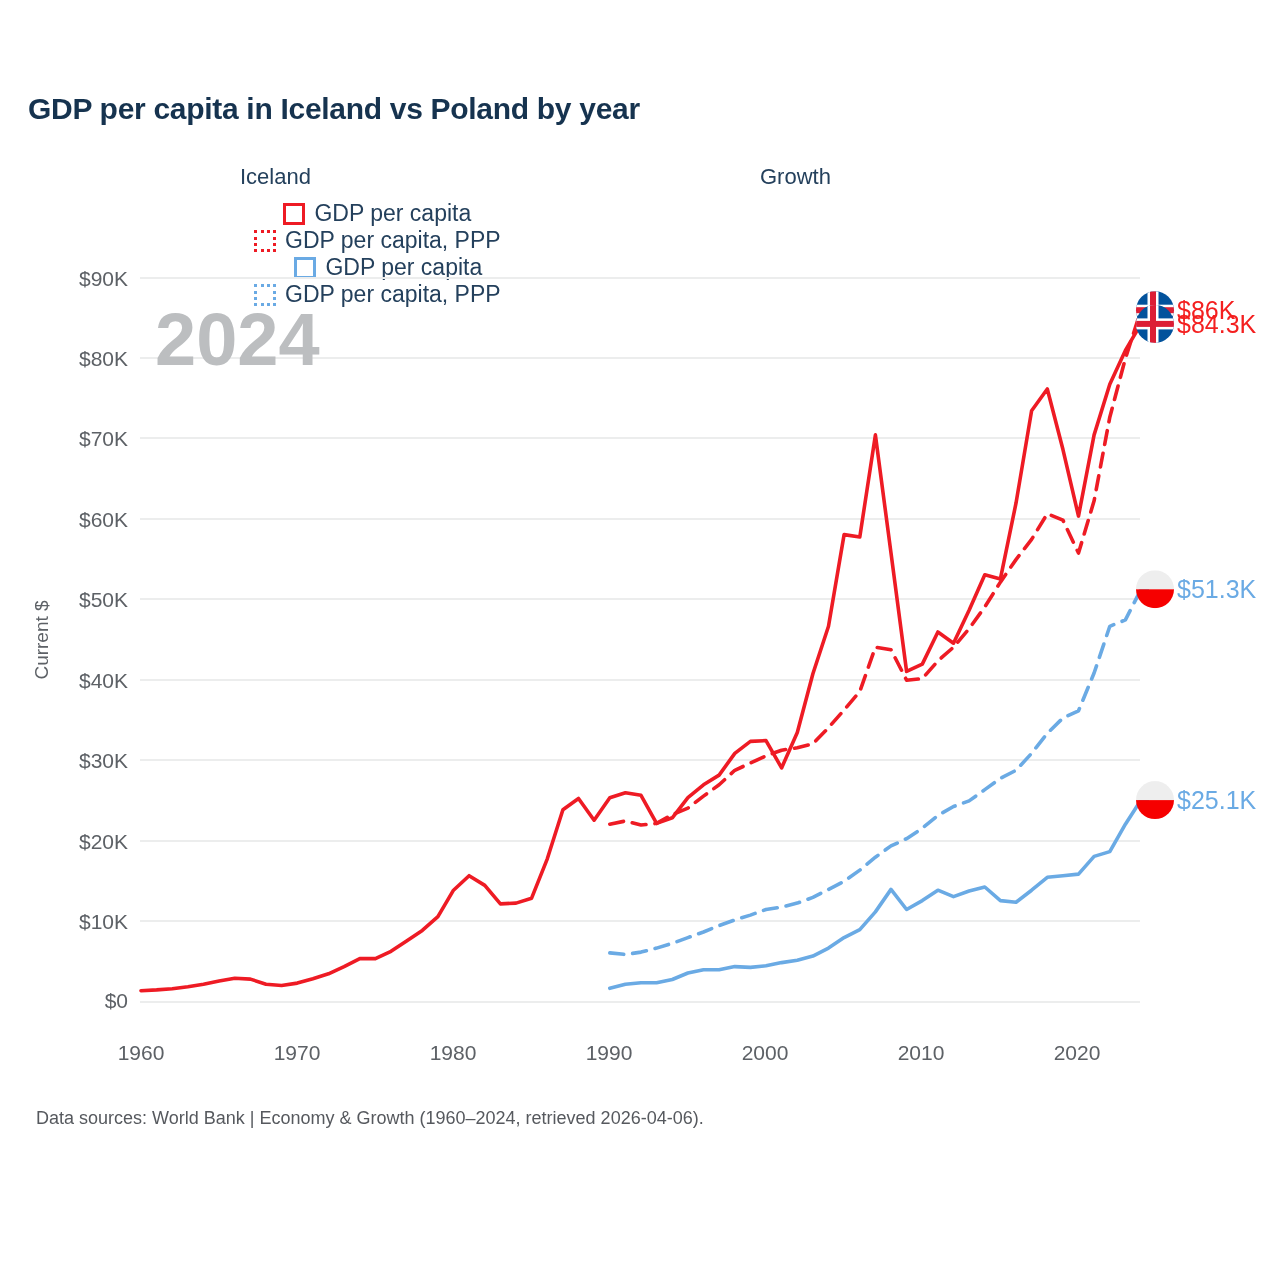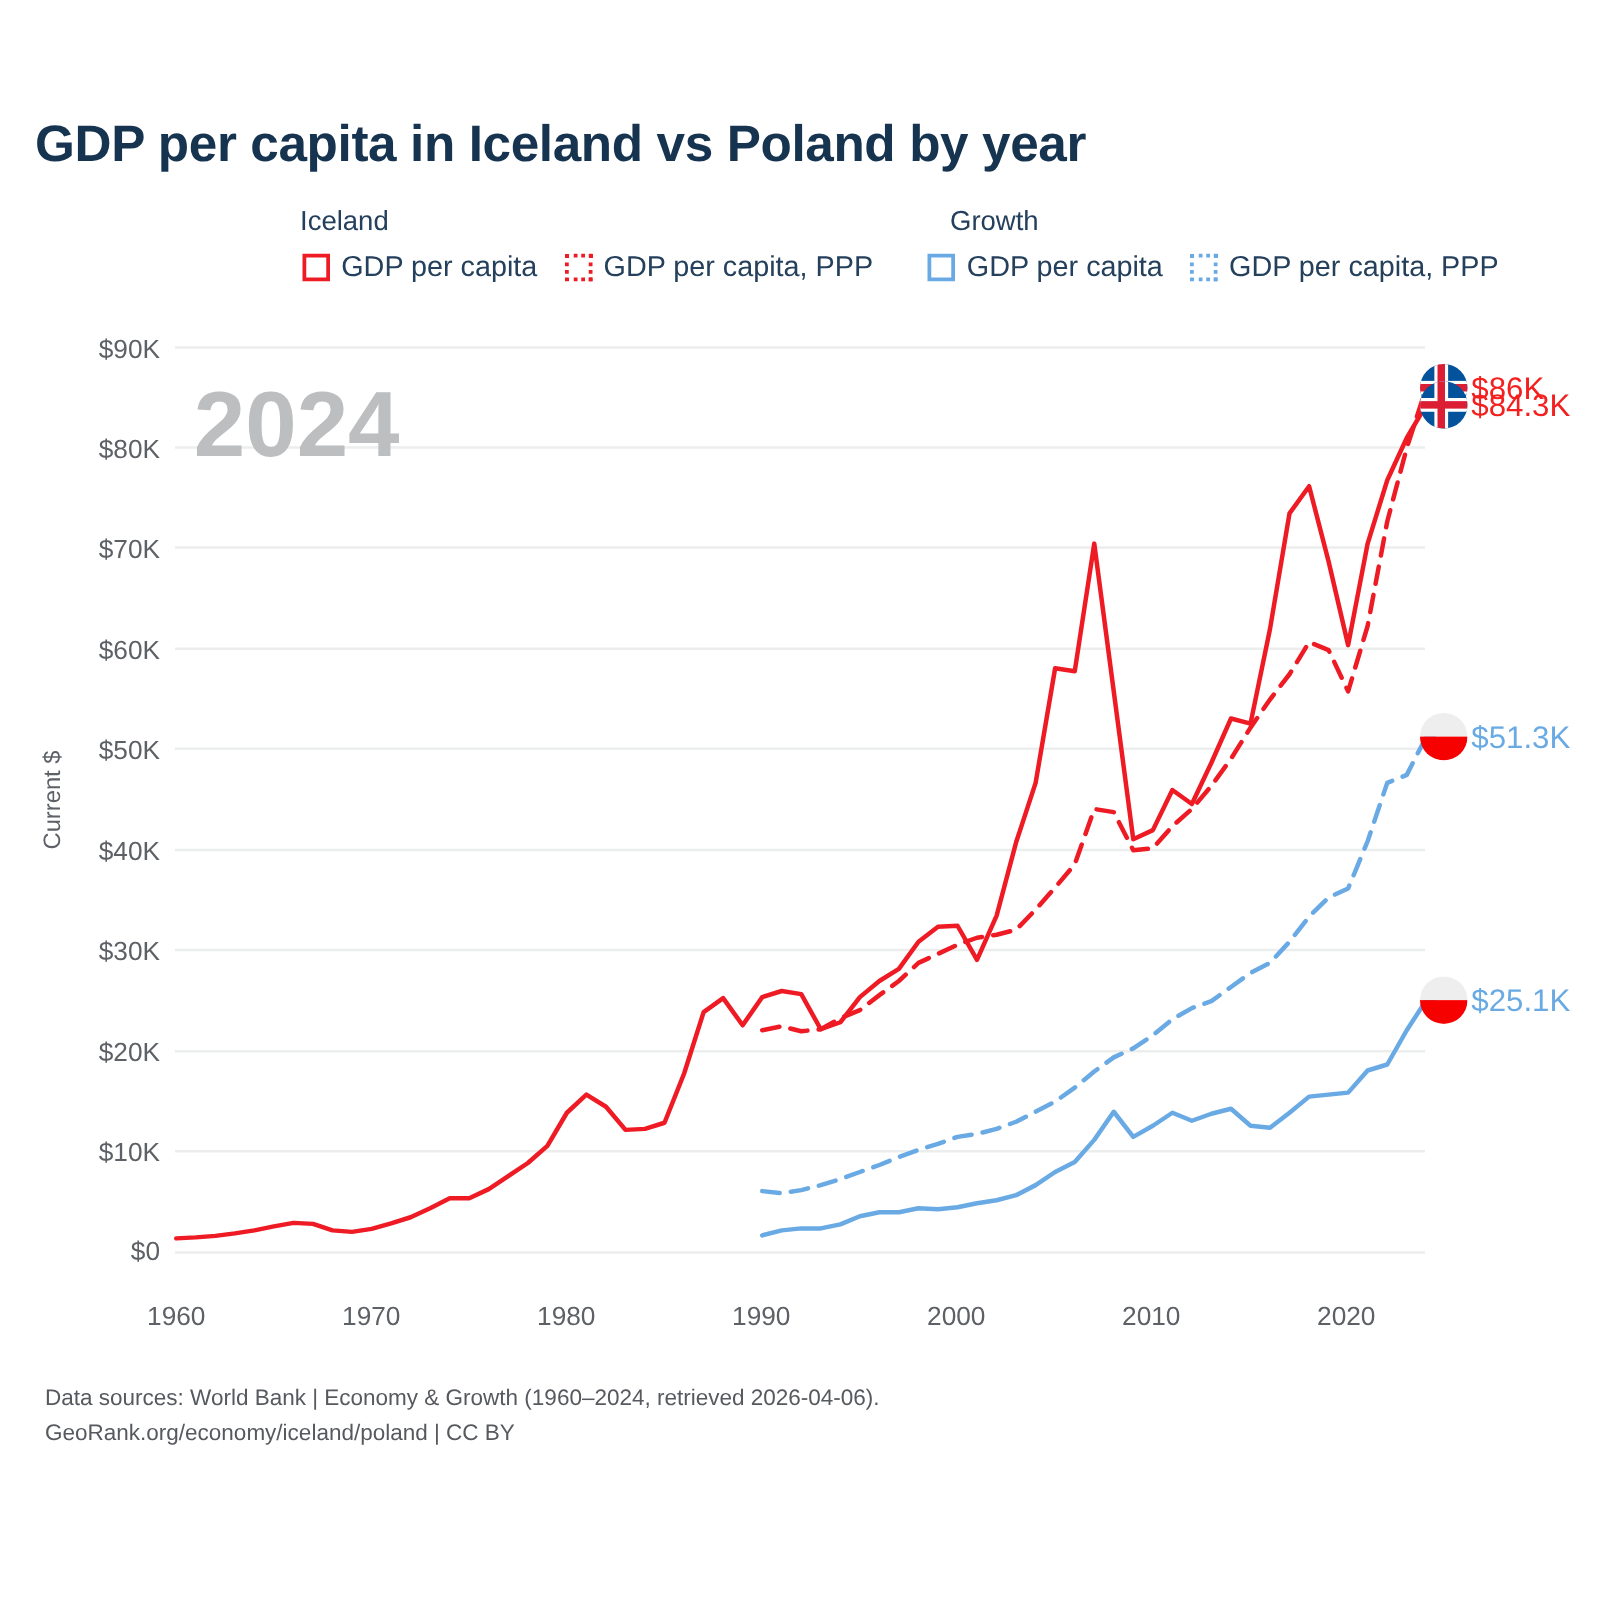--- a/index.html
+++ b/index.html
@@ -17,21 +17,21 @@
   #root {
     position: relative;
     width: 1280px;
     height: 1280px;
   }
   
   .chart-title {
     position: absolute;
     left: 28px;
     top: 92px;
-    font-size: 41px;
+    font-size: 30px;
     font-weight: bold;
     color: #16334f;
     letter-spacing: -0.3px;
     white-space: nowrap;
   }
   
   .legend {
     position: absolute;
     left: 238px;
     top: 160px;
@@ -127,21 +127,21 @@
 <body>
 
 <div id="root">
 
   <div class="chart-title">GDP per capita in Iceland vs Poland by year</div>
 
   <div class="legend">
     <div class="legend-group-title lg-iceland">Iceland</div>
     <div class="legend-group-title lg-poland">Growth</div>
 
-    <div class="legend-row" style="left:4px;">
+    <div class="legend-row" style="left:16px;flex-direction:column;">
       <div class="legend-item">
         <span class="swatch sw-solid-red"></span>
         <span class="legend-label">GDP per capita</span>
       </div>
       <div class="legend-item">
         <span class="swatch sw-dot-red"></span>
         <span class="legend-label">GDP per capita, PPP</span>
       </div>
       <div class="legend-item" style="margin-left:22px;">
         <span class="swatch sw-solid-blue"></span>
@@ -247,16 +247,15 @@
             <path d="M1141,800.1 L1149,800.1" stroke="#6aaae4" stroke-width="2.5" fill="none"></path>
             <use href="#poland-flag" transform="translate(1155,800.1)"></use>
             <text class="endlabel blue" x="1177" y="809.0844444444444">$25.1K</text>
           </g>
         </g>
     </svg>
   </div>
 
   <div class="footer">
     <div>Data sources: World Bank | Economy &amp; Growth (1960–2024, retrieved 2026-04-06).</div>
-    <div>GeoRank.org/economy/iceland/poland | CC BY</div>
   </div>
 
 </div>
 
 </body></html>

